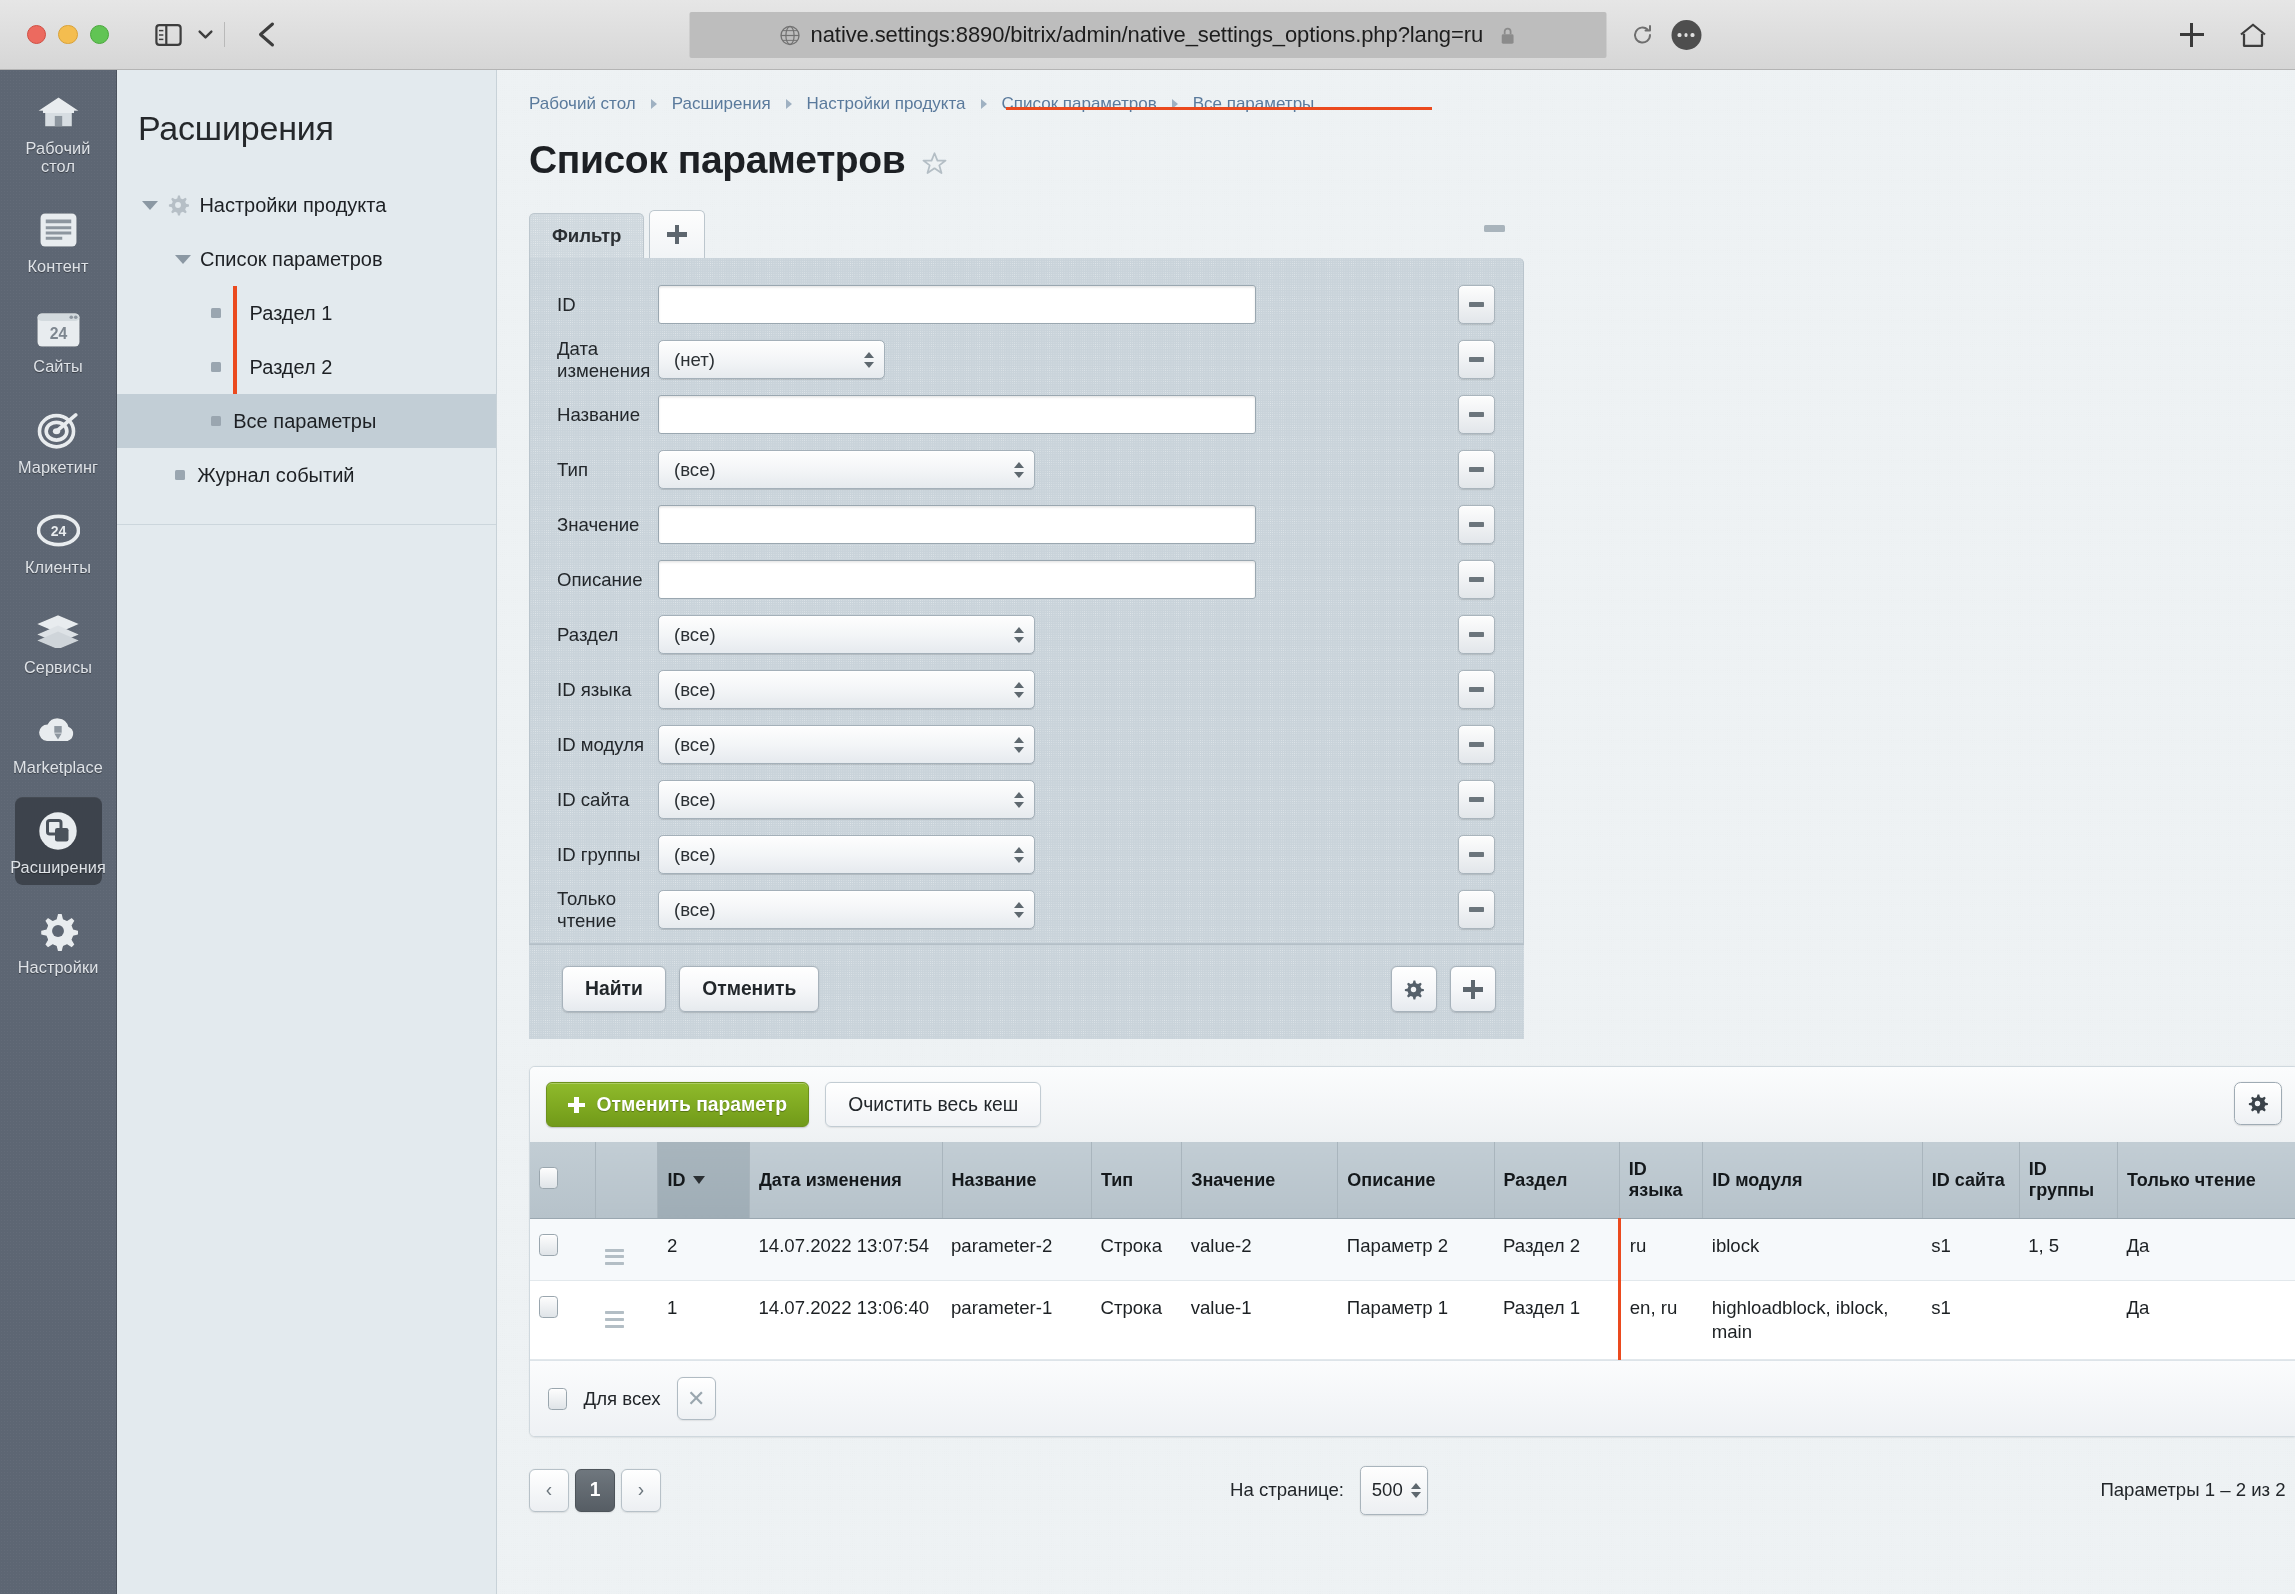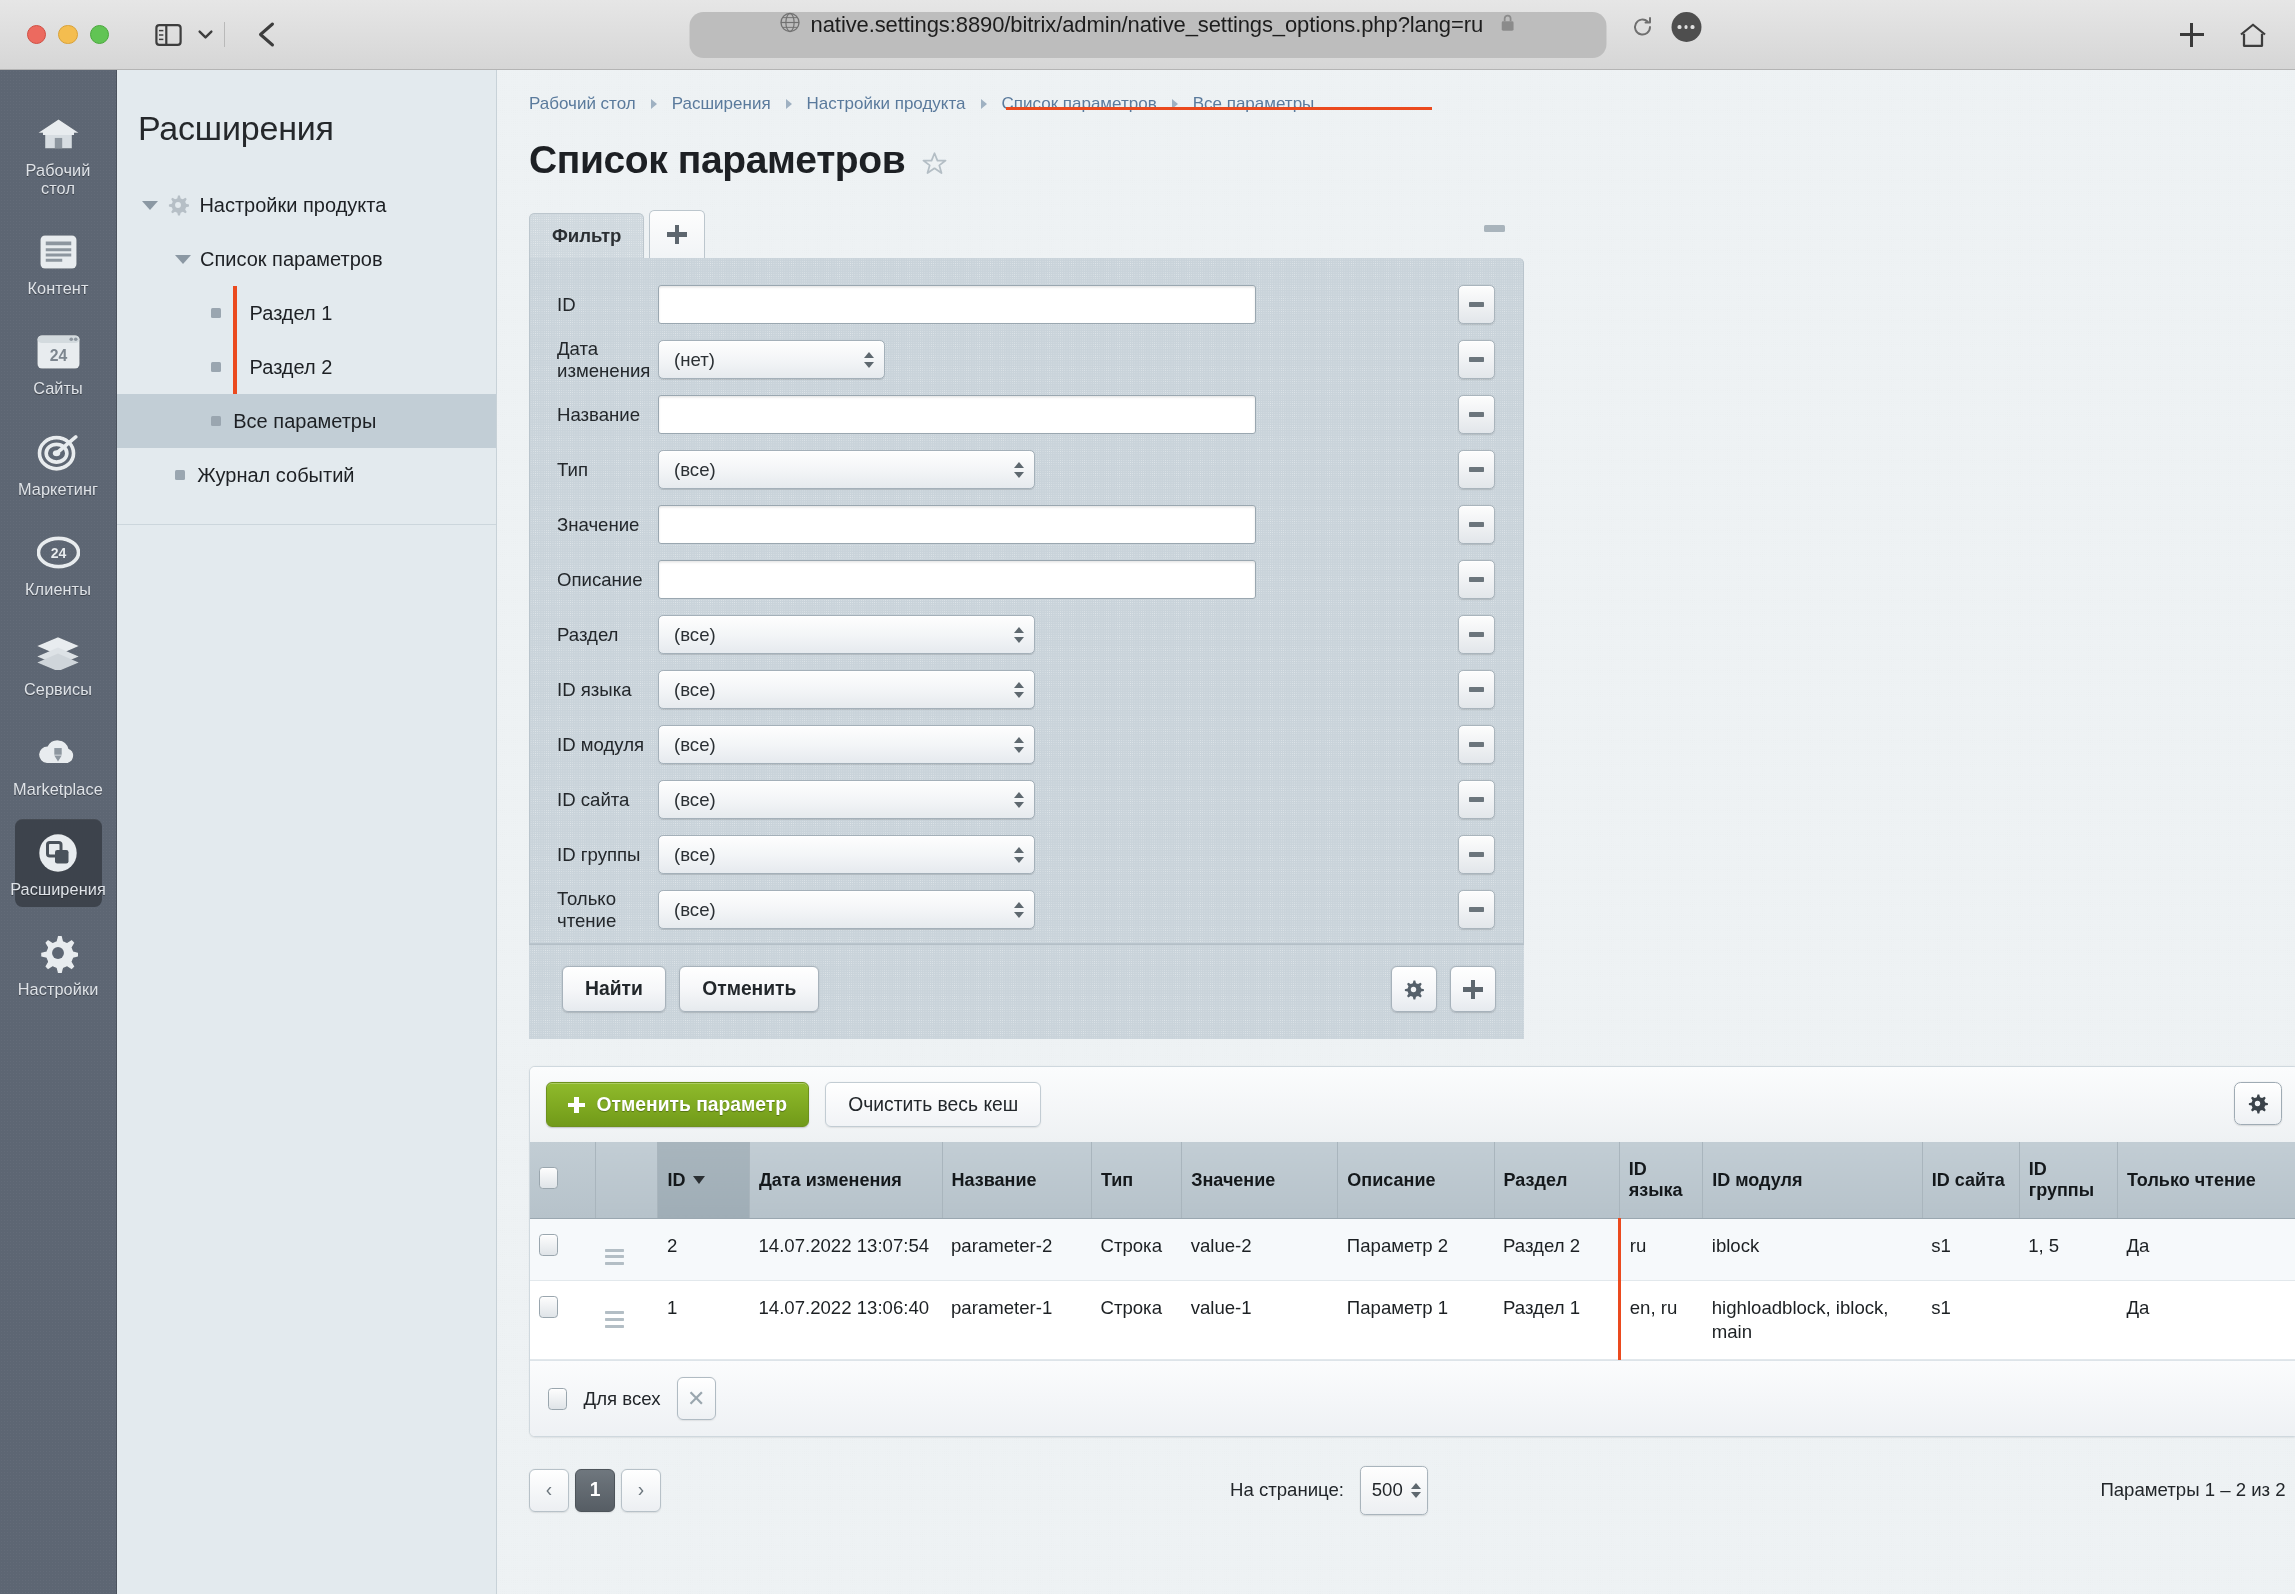--- a/index.html
+++ b/index.html
@@ -26,22 +26,22 @@
   .chrome-btn { display: flex; align-items: center; justify-content: center; cursor: default; }
   .sidebar-toggle { margin-left: 43px; width: 34px; height: 30px; }
   .sidebar-toggle svg { width: 27px; height: 22px; }
   .chev-down { margin-left: 7.4px; width: 25px; height: 25px; }
   .chrome-divider { width: 0.7px; height: 25px; background: #b9b9b9; margin-left: 6px; }
   .back-btn { margin-left: 25px; width: 36px; height: 33px; }
 
   .urlbar {
     position: absolute; left: 50%; transform: translateX(-50%);
     top: 12px; width: 917px; height: 46px;
-    background: #bdbdbd; border-radius: 14px;
-    display: flex; align-items: flex-start; justify-content: center;
+    background: #bdbdbd; border-radius: 2px;
+    display: flex; align-items: center; justify-content: center;
     gap: 10.4px; color: #1d1d1d; font-size: 22px;
   }
   .globe-icon { width: 21px; height: 21px; opacity: .72; }
   .url-text { font-size: 22px; letter-spacing: -0.1px; white-space: nowrap; }
   .lock-icon { width: 16.3px; height: 19.3px; opacity: .6; margin-left: 6px;}
   .urlbar-right { position: absolute; right: -95px; display: flex; align-items: center; gap: 16.3px;}
   .reload-icon { width: 24px; height: 24px; opacity: .75; }
   .more-dots {
     width: 30px; height: 30px; border-radius: 50%; background: #4e4e4e;
     display: flex; align-items: center; justify-content: center; gap: 3px;
@@ -57,21 +57,21 @@
   
   .app { position: absolute; top: 70px; left: 0; width: 2295px; height: 1524px; }
 
   
   .rail {
     position: absolute; left: 0; top: 0; width: 117px; height: 1524px;
     background: #5d6673;
     background-image: radial-gradient(rgba(255,255,255,.035) 0.7px, transparent 0.7px);
     background-size: 3px 3px;
     border-right: 0.7px solid #4b525d;
-    padding-top: 30px;
+    padding-top: 8px;
   }
   .rail-item {
     width: 87px; margin: 0 auto 12px auto; padding: 10.4px 1.5px 9px 1.5px;
     display: flex; flex-direction: column; align-items: center;
     border-radius: 7.4px; cursor: default;
   }
   .rail-item.active { background: #3d434c; box-shadow: inset 0 0.7px 0 rgba(255,255,255,.06); }
   .rail-ico { height: 46px; display: flex; align-items: center; justify-content: center; }
   .rail-ico svg { filter: drop-shadow(0 0.7px 0.7px rgba(0,0,0,.35)); }
   .rail-lbl {

